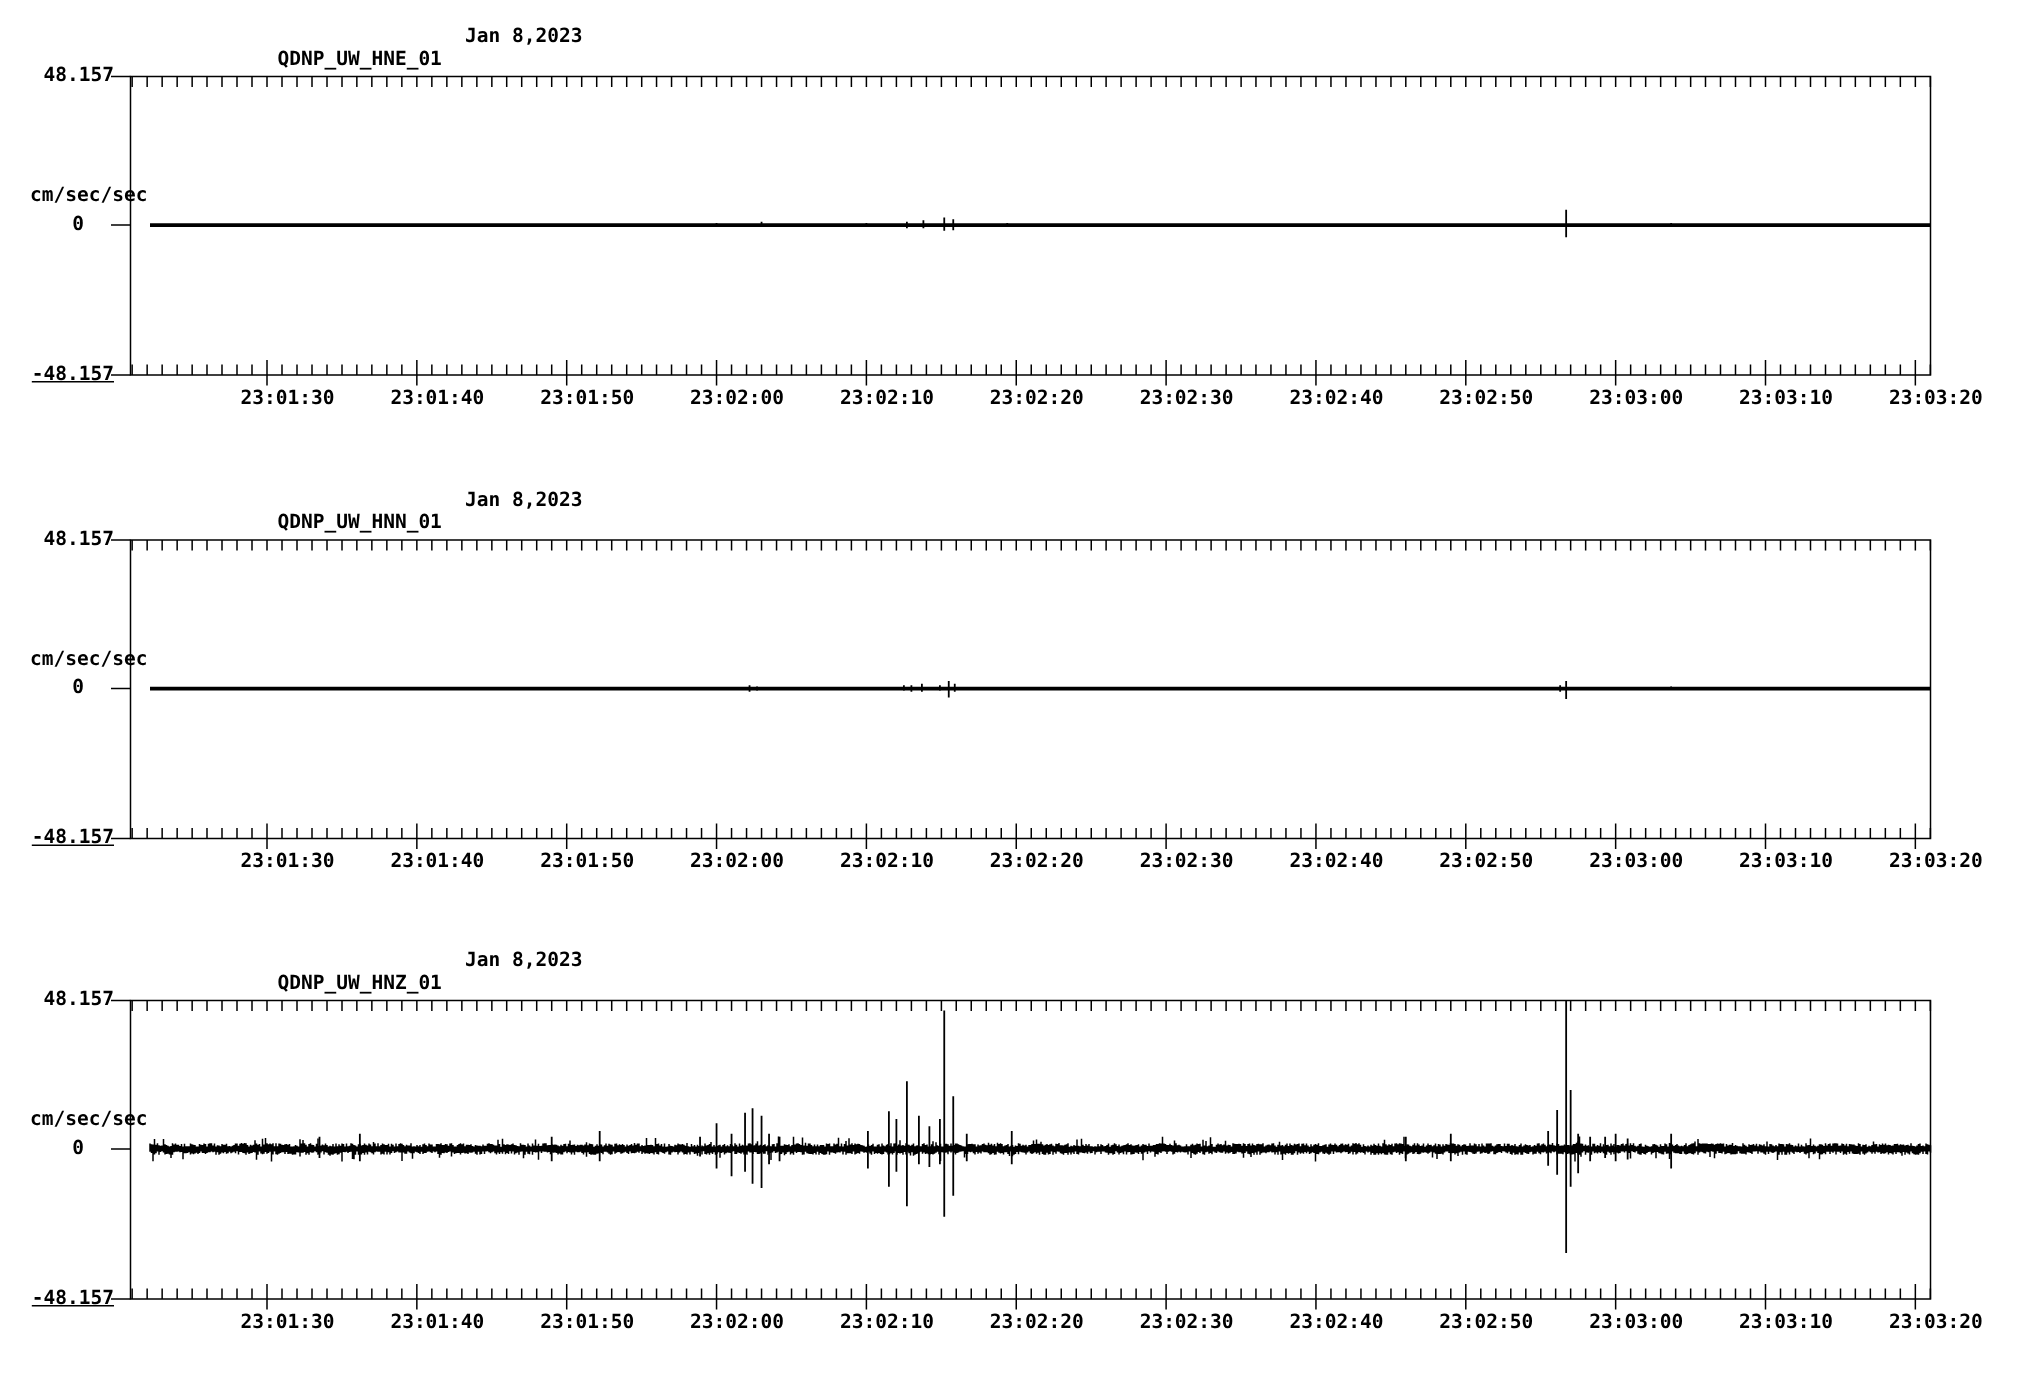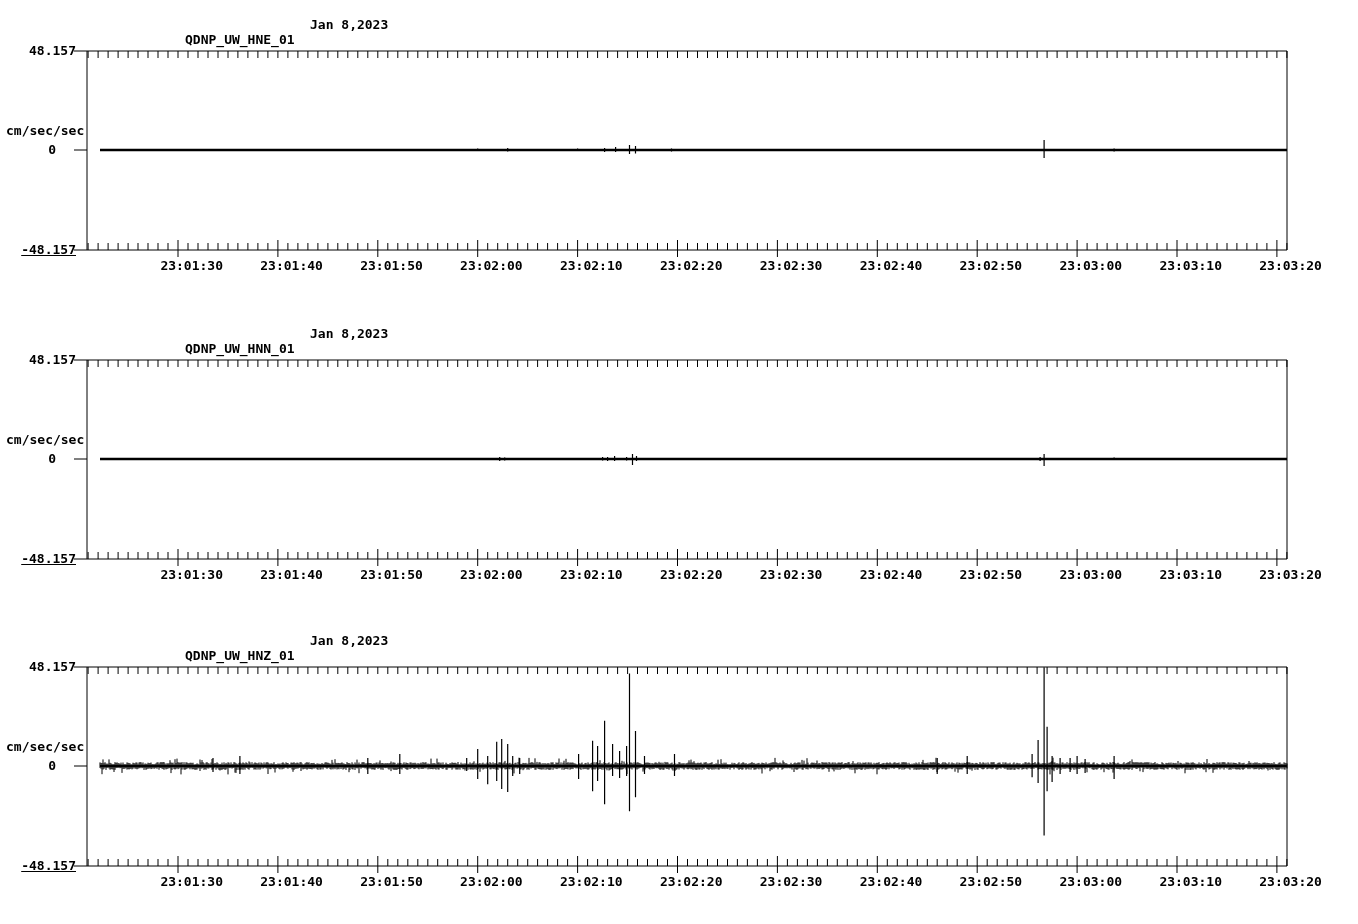--- a/index.html
+++ b/index.html
@@ -6,21 +6,21 @@
   body{width:1358px;height:924px;position:relative;overflow:hidden;
        font-family:"DejaVu Sans Mono","Liberation Mono",monospace;
        font-weight:bold;font-size:13px;color:#000;}
   #stage{position:absolute;left:0;top:0;width:1358px;height:924px;}
   .panel{position:absolute;left:0;width:1358px;height:290px;}
   .panel .plot{position:absolute;left:0;top:0;width:1358px;height:280px;}
   .t{position:absolute;white-space:pre;line-height:14px;height:14px;text-align:center;}
   .station{left:185px;top:33px;}
   .date{left:310px;top:18px;}
   .ymax{left:0;width:76px;text-align:right;top:44px;}
-  .yunit{left:6px;top:124px;}
+  .yunit{left:20px;top:124px;}
   .yzero{left:0;width:56px;text-align:right;top:143px;}
   .ymin{left:0;width:76px;text-align:right;top:243px;text-decoration:underline;}
   .xlab{position:absolute;width:90px;text-align:right;top:259px;line-height:14px;}
 </style>
 </head>
 <body>
 
 <div id="stage">
 
 <section class="panel" style="top: 0px;">

